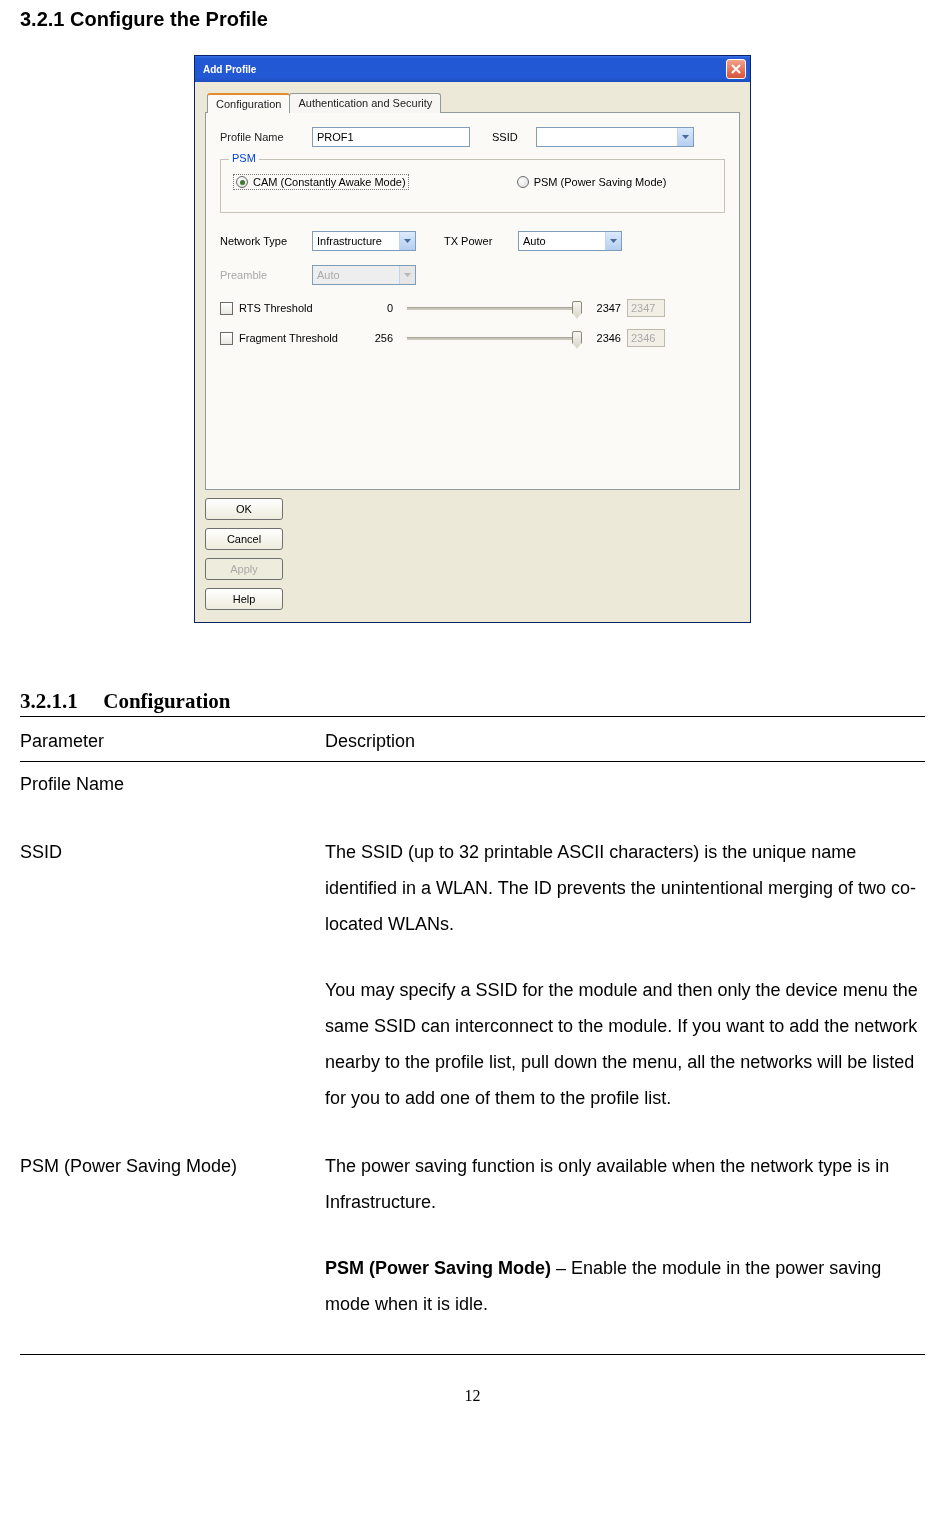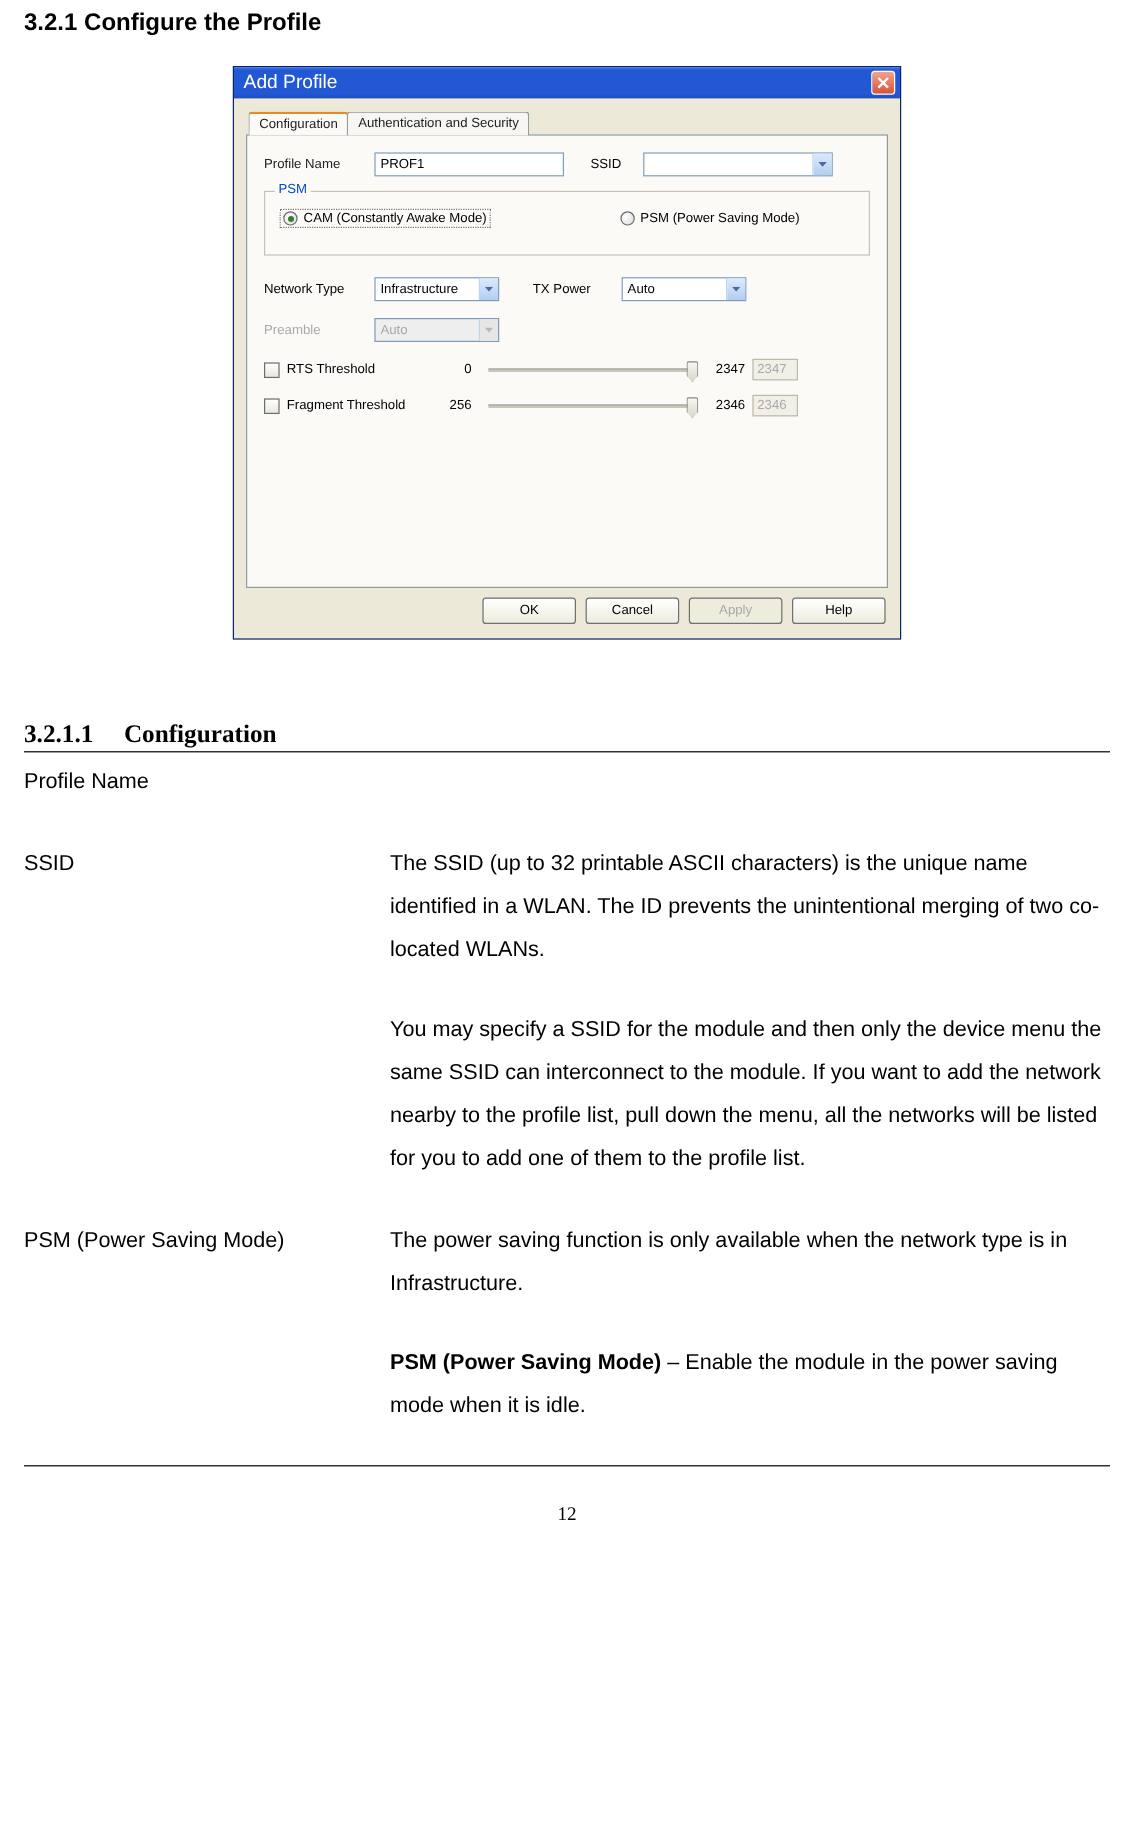--- a/index.html
+++ b/index.html
@@ -1,21 +1,21 @@
 <!DOCTYPE html>
 <html><head>
 <meta charset="utf-8">
 <style>
   * { box-sizing: border-box; margin: 0; padding: 0; }
   body { font-family: Arial, sans-serif; background: #fff; width: 945px; margin: 0 auto; padding: 8px 20px; }
   .section-heading { font-size: 20px; font-weight: bold; margin-bottom: 24px; }
   .dialog-wrap { display: flex; justify-content: center; margin-bottom: 66px; }
   .dialog { width: 557px; border: 1px solid #0a246a; background: #ece9d8; font-family: Tahoma, sans-serif; font-size: 11px; }
   .titlebar { display: flex; align-items: center; justify-content: space-between; height: 26px; background: linear-gradient(to bottom, #3a72e8 0%, #2358d4 10%, #2358d4 85%, #1e4ebc 100%); padding: 0 4px 0 8px; }
-  .titlebar-text { color: #fff; font-weight: normal; font-size: 16px; }
+  .titlebar-text { color: #fff; font-weight: bold; font-size: 10px; }
   .close-btn { width: 20px; height: 20px; background: linear-gradient(to bottom, #f5a28a, #d9513a); border: 1px solid #fff; border-radius: 3px; display: flex; align-items: center; justify-content: center; }
   .close-btn svg { width: 10px; height: 10px; }
   .dialog-body { padding: 10px 10px 12px 10px; }
   .tab-strip { display: flex; position: relative; top: 1px; z-index: 2; margin-left: 2px; }
   .tab { border: 1px solid #919b9c; border-bottom: none; padding: 3px 8px; background: #f7f6f2; border-top-left-radius: 3px; border-top-right-radius: 3px; margin-right: -1px; color: #222; }
   .tab.active { background: #fbfaf7; border-top: 2px solid #e68b2c; position: relative; z-index: 3; }
   .tab-panel { border: 1px solid #919b9c; background: #fbfaf7; padding: 14px 14px 74px 14px; min-height: 378px; }
   .row { display: flex; align-items: center; margin-bottom: 12px; }
   .lbl { width: 92px; color: #222; }
   .txt { border: 1px solid #7f9db9; background: #fff; height: 20px; padding: 0 4px; font-family: Tahoma, sans-serif; font-size: 11px; }
@@ -43,21 +43,21 @@
   .combo.disabled-combo .combo-btn { background: #e6e6e6; }
   .check-row { display: flex; align-items: center; margin-bottom: 12px; }
   .checkbox { width: 13px; height: 13px; border: 1px solid #6c6c6c; background: linear-gradient(to bottom,#fff,#e8e8e0); margin-right: 6px; }
   .check-lbl { width: 108px; }
   .slider-block { display: flex; align-items: center; margin-left: 20px; }
   .slider-num { width: 26px; text-align: right; margin-right: 8px; }
   .track { width: 170px; height: 3px; background: #c9c7bb; border-top: 1px solid #a8a69a; position: relative; margin: 0 6px; }
   .thumb { position: absolute; top: -7px; width: 10px; height: 18px; background: linear-gradient(to bottom,#f7f6f2,#d8d5c8); border: 1px solid #8b8878; border-radius: 2px; clip-path: polygon(0 0, 100% 0, 100% 70%, 50% 100%, 0 70%); }
   .slider-num2 { width: 32px; text-align: right; margin: 0 6px; }
   .spinbox { border: 1px solid #bdbaa9; background: #f2f0e6; width: 38px; height: 18px; padding: 0 3px; color: #a9a9a9; font-size: 11px; display: flex; align-items: center; }
-  .btn-row { display: flex; justify-content: flex-end; gap: 8px; margin-top: 8px; padding-right: 2px; }
+  .btn-row { display: flex; gap: 8px; margin-top: 8px; padding-right: 2px; flex-direction: column; }
   .btn { width: 78px; height: 22px; border: 1px solid #707070; background: linear-gradient(to bottom,#fff,#eeecdd); border-radius: 3px; font-family: Tahoma, sans-serif; font-size: 11px; display: flex; align-items: center; justify-content: center; }
   .btn.disabled { color: #a9a9a9; background: #eeecdd; }
   .sub-heading { font-size: 21px; font-weight: bold; margin-bottom: 2px; font-family: "Times New Roman", serif; }
   .sub-heading-num { display: inline-block; width: 78px; }
   hr.rule { border: none; border-top: 1px solid #000; margin: 2px 0 6px 0; }
   .param-table { width: 100%; font-size: 18px; line-height: 2.0; }
   .param-head { display: flex; border-bottom: 1px solid #000; padding-bottom: 2px; margin-bottom: 4px; }
   .col-param { width: 305px; }
   .col-desc { flex: 1; }
   .param-row { display: flex; margin-bottom: 32px; }
@@ -188,20 +188,24 @@
   </div>
 </div>
 
 <div class="sub-heading">
   <span class="sub-heading-num">3.2.1.1</span>
   <span>Configuration</span>
 </div>
 <hr class="rule">
 
 <div class="param-table">
+  <div class="param-head">
+    <div class="col-param">Parameter</div>
+    <div class="col-desc">Description</div>
+  </div>
   <div id="param-rows">
       <div class="param-row">
         <div class="col-param-cell">Profile Name</div>
       </div>
       <div class="param-row">
         <div class="col-param-cell">SSID</div>
         <div class="col-desc-cell">
           <div class="para">The SSID (up to 32 printable ASCII characters) is the unique name identified in a WLAN. The ID prevents the unintentional merging of two co-located WLANs.</div>
           <div class="para">You may specify a SSID for the module and then only the device menu the same SSID can interconnect to the module. If you want to add the network nearby to the profile list, pull down the menu, all the networks will be listed for you to add one of them to the profile list.</div>
         </div>

